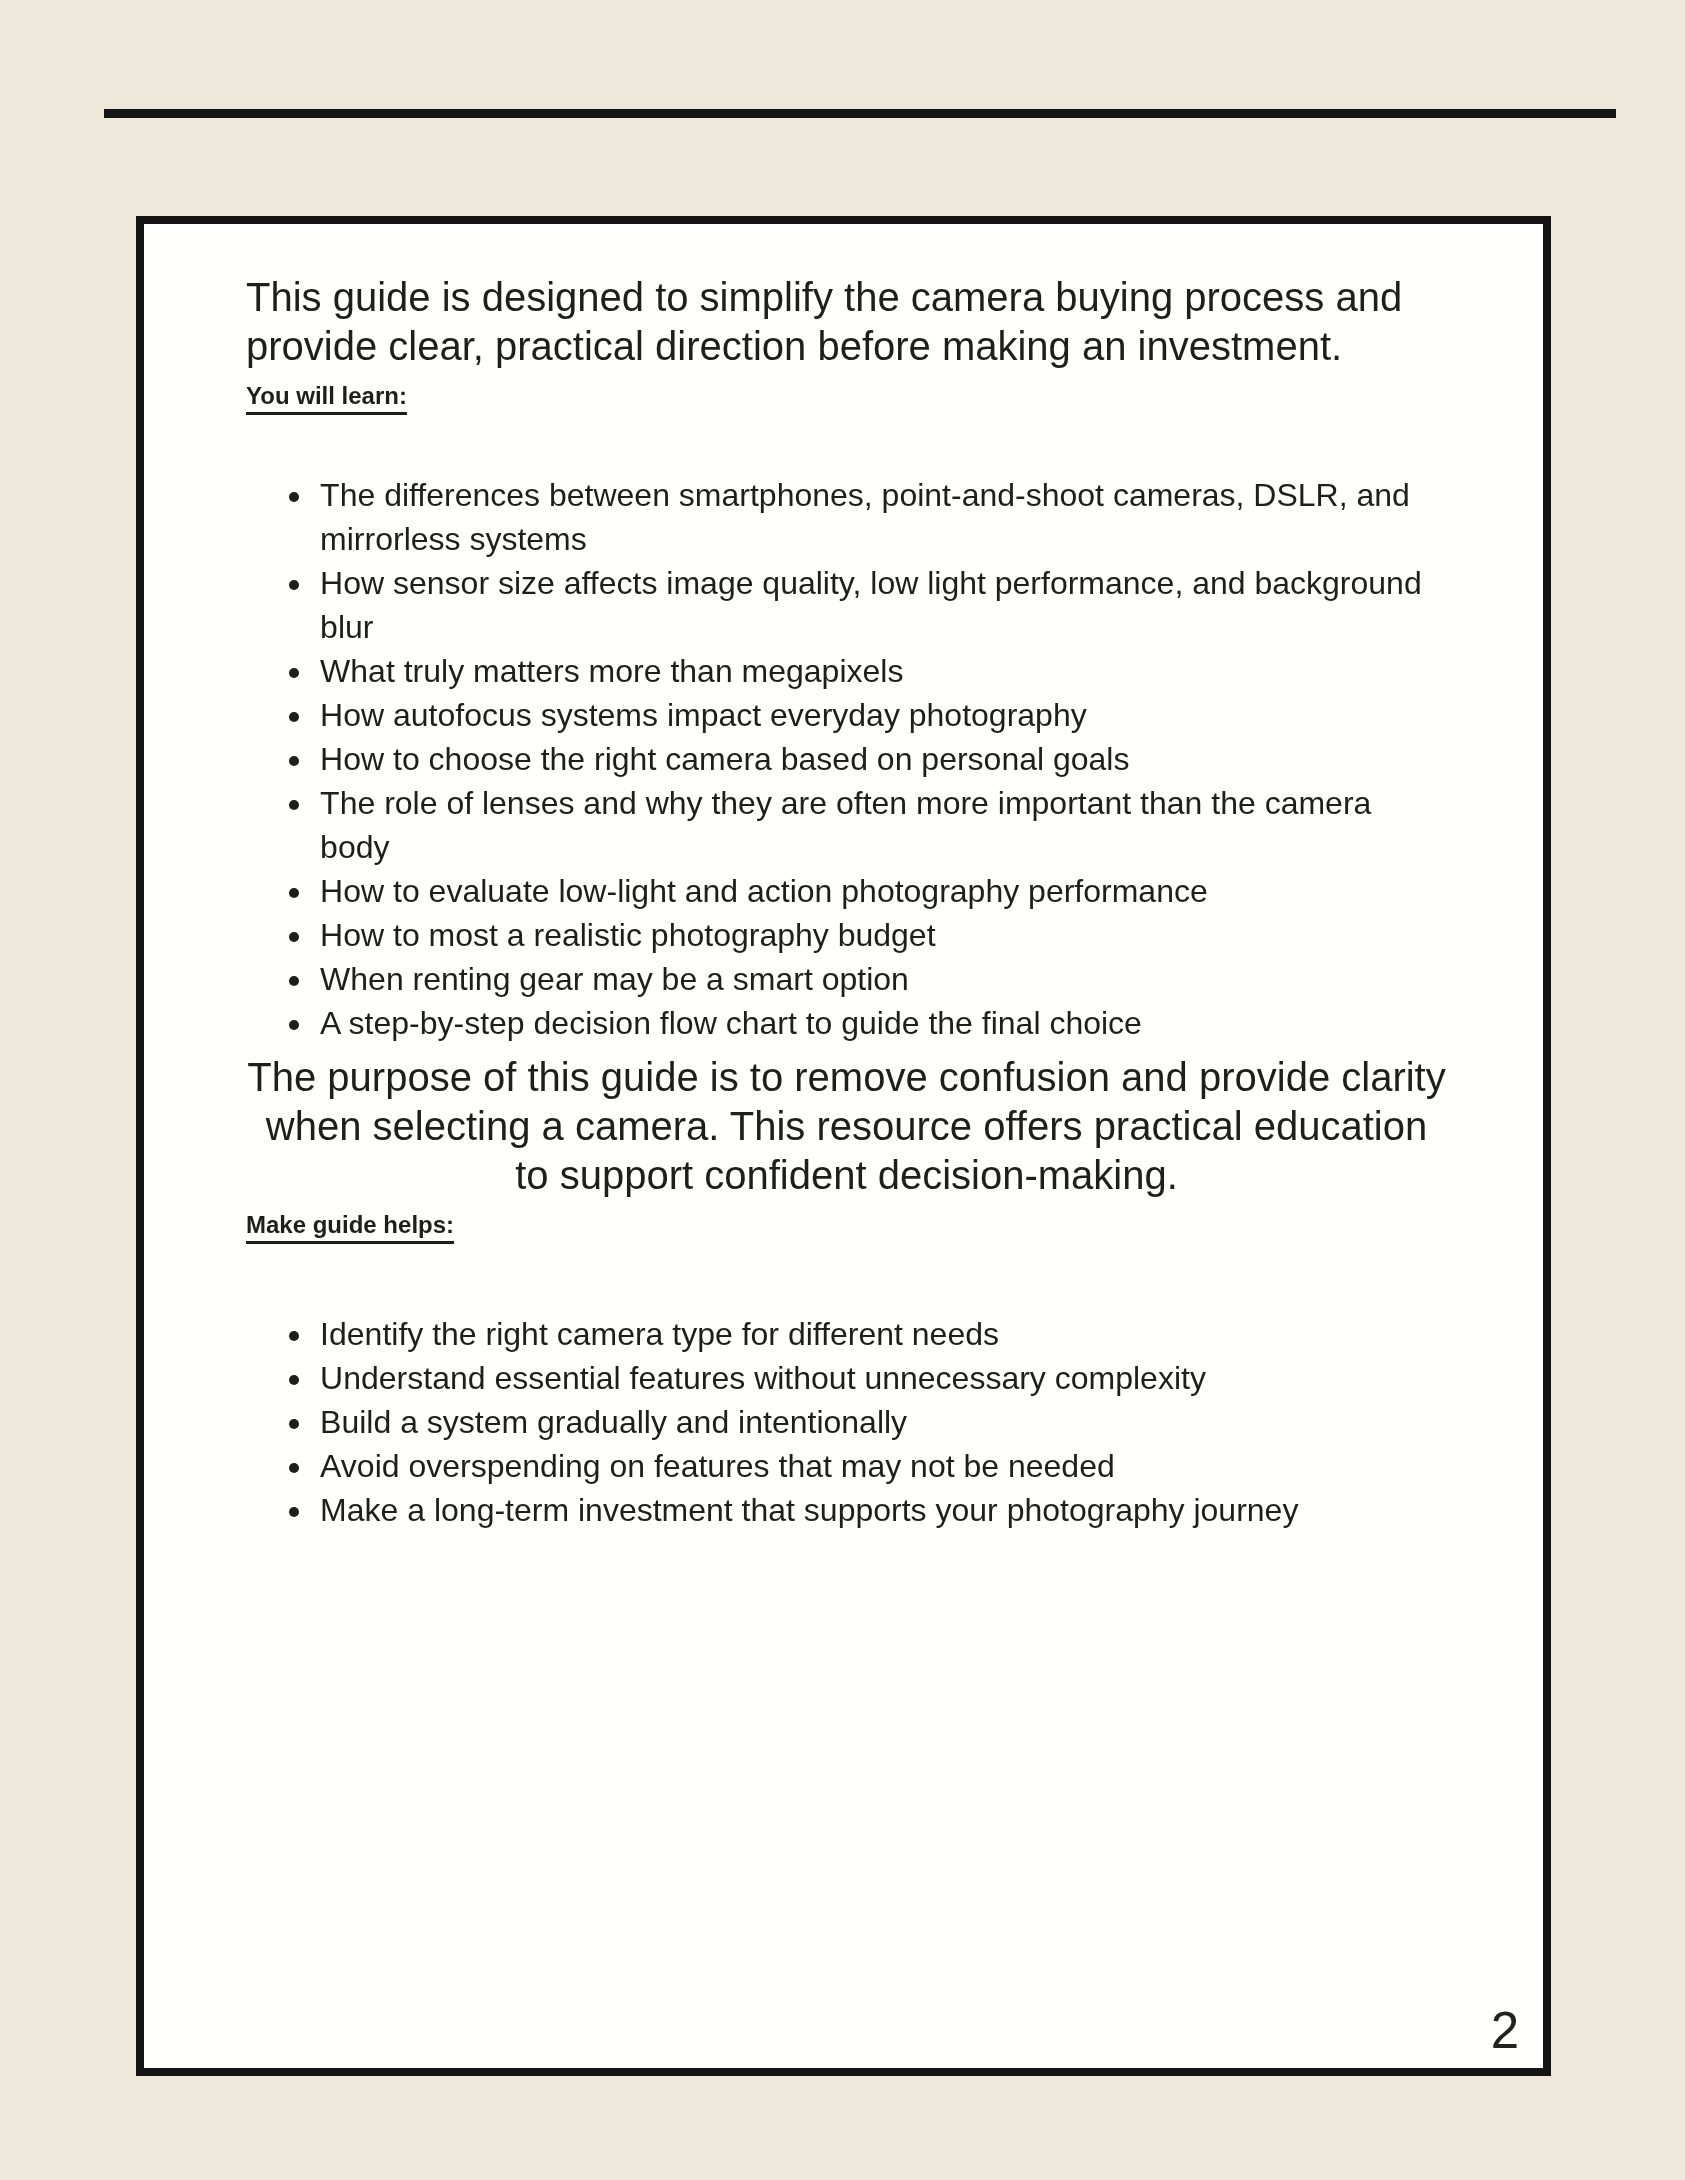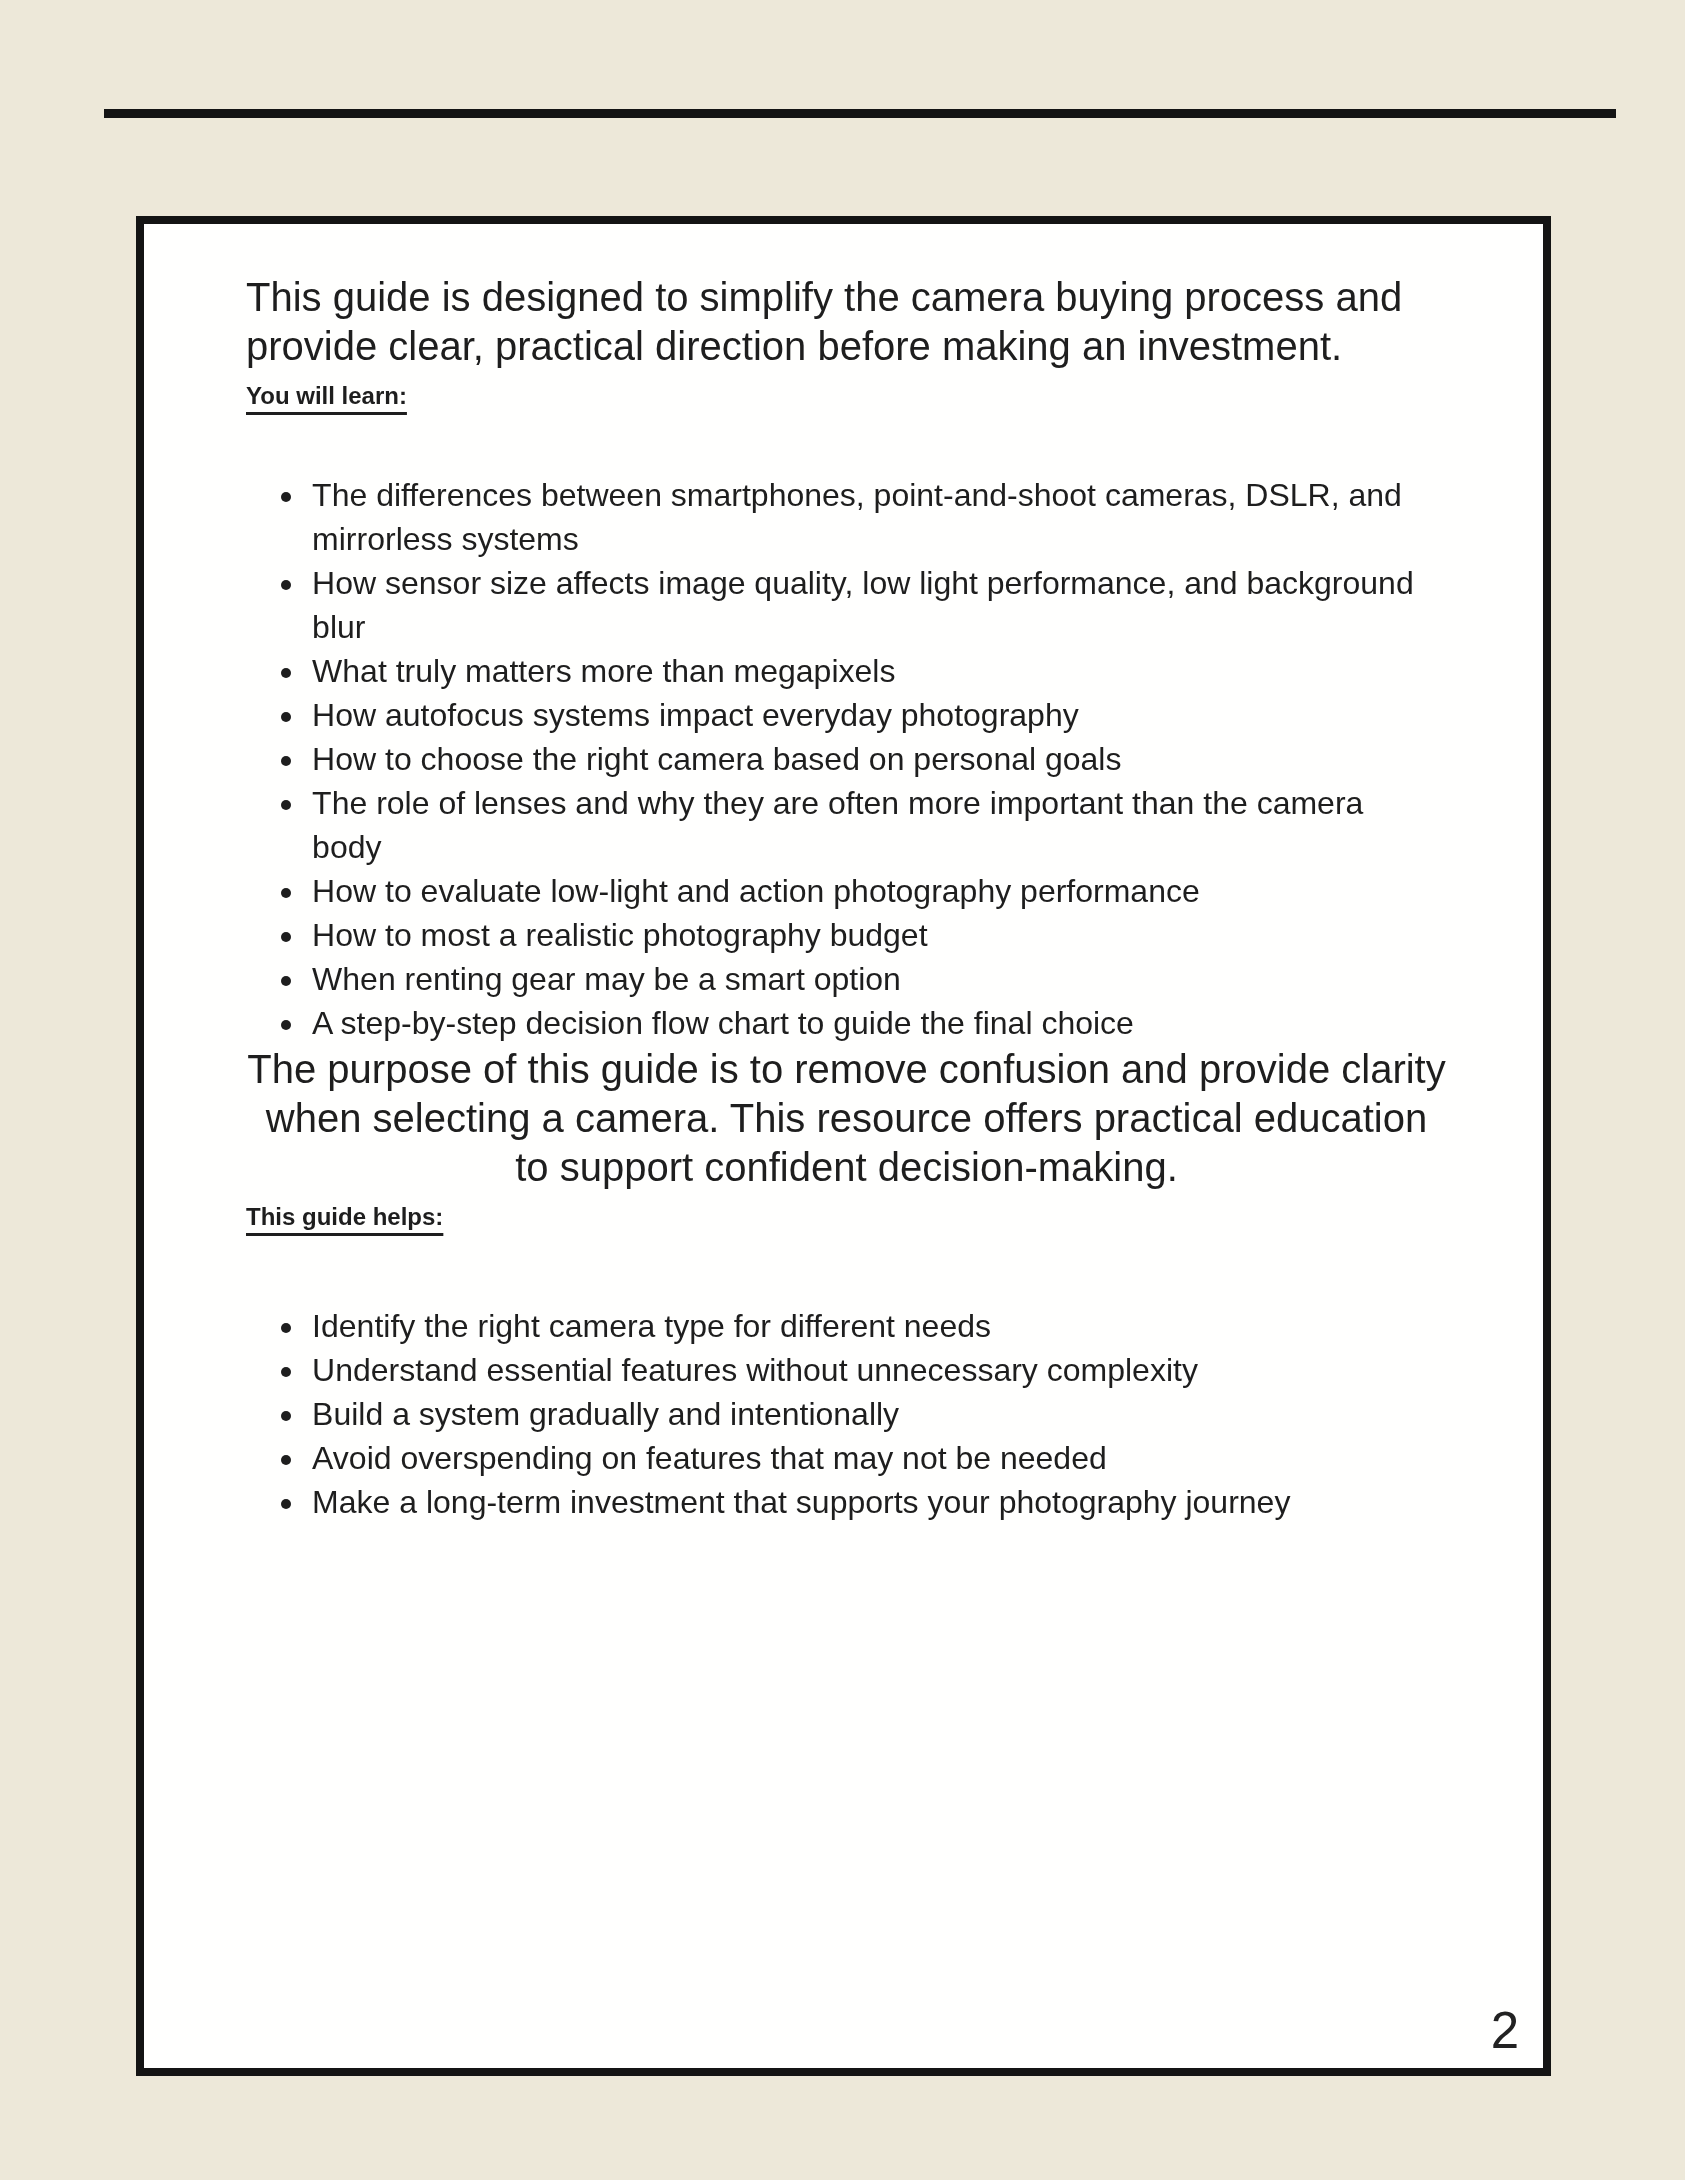--- a/index.html
+++ b/index.html
@@ -64,21 +64,21 @@
     font-size: 24px;
     font-weight: 700;
     line-height: 49px;
     text-decoration: underline;
     text-decoration-thickness: 2.6px;
     text-underline-offset: 7.7px;
     margin-bottom: 53px;
   }
 
   .card ul {
-    margin: 0;
+    margin: 8px;
     padding: 0 0 0 61px;
     font-size: 32px;
     line-height: 44px;
     list-style: disc outside;
   }
   .card ul li {
     max-width: 1107px;
     padding-left: 5.1px;
   }
   .learn-list { margin-bottom: 99px; }
@@ -117,21 +117,21 @@
     <li>The role of lenses and why they are often more important than the camera body</li>
     <li>How to evaluate low-light and action photography performance</li>
     <li>How to most a realistic photography budget</li>
     <li>When renting gear may be a smart option</li>
     <li>A step-by-step decision flow chart to guide the final choice</li>
   </ul>
 
   <p class="purpose">The purpose of this guide is to remove confusion and provide clarity when selecting a camera. This resource offers practical education to support confident decision-making.</p>
 
   <div class="helps-heading-block">
-    <h2 class="section-heading" style="margin-bottom:0;">This guide helps:</h2>
+    <h2 class="section-heading" style="margin-bottom:0;">Make guide helps:</h2>
   </div>
 
   <ul class="helps-list">
     <li>Identify the right camera type for different needs</li>
     <li>Understand essential features without unnecessary complexity</li>
     <li>Build a system gradually and intentionally</li>
     <li>Avoid overspending on features that may not be needed</li>
     <li>Make a long-term investment that supports your photography journey</li>
   </ul>
 

